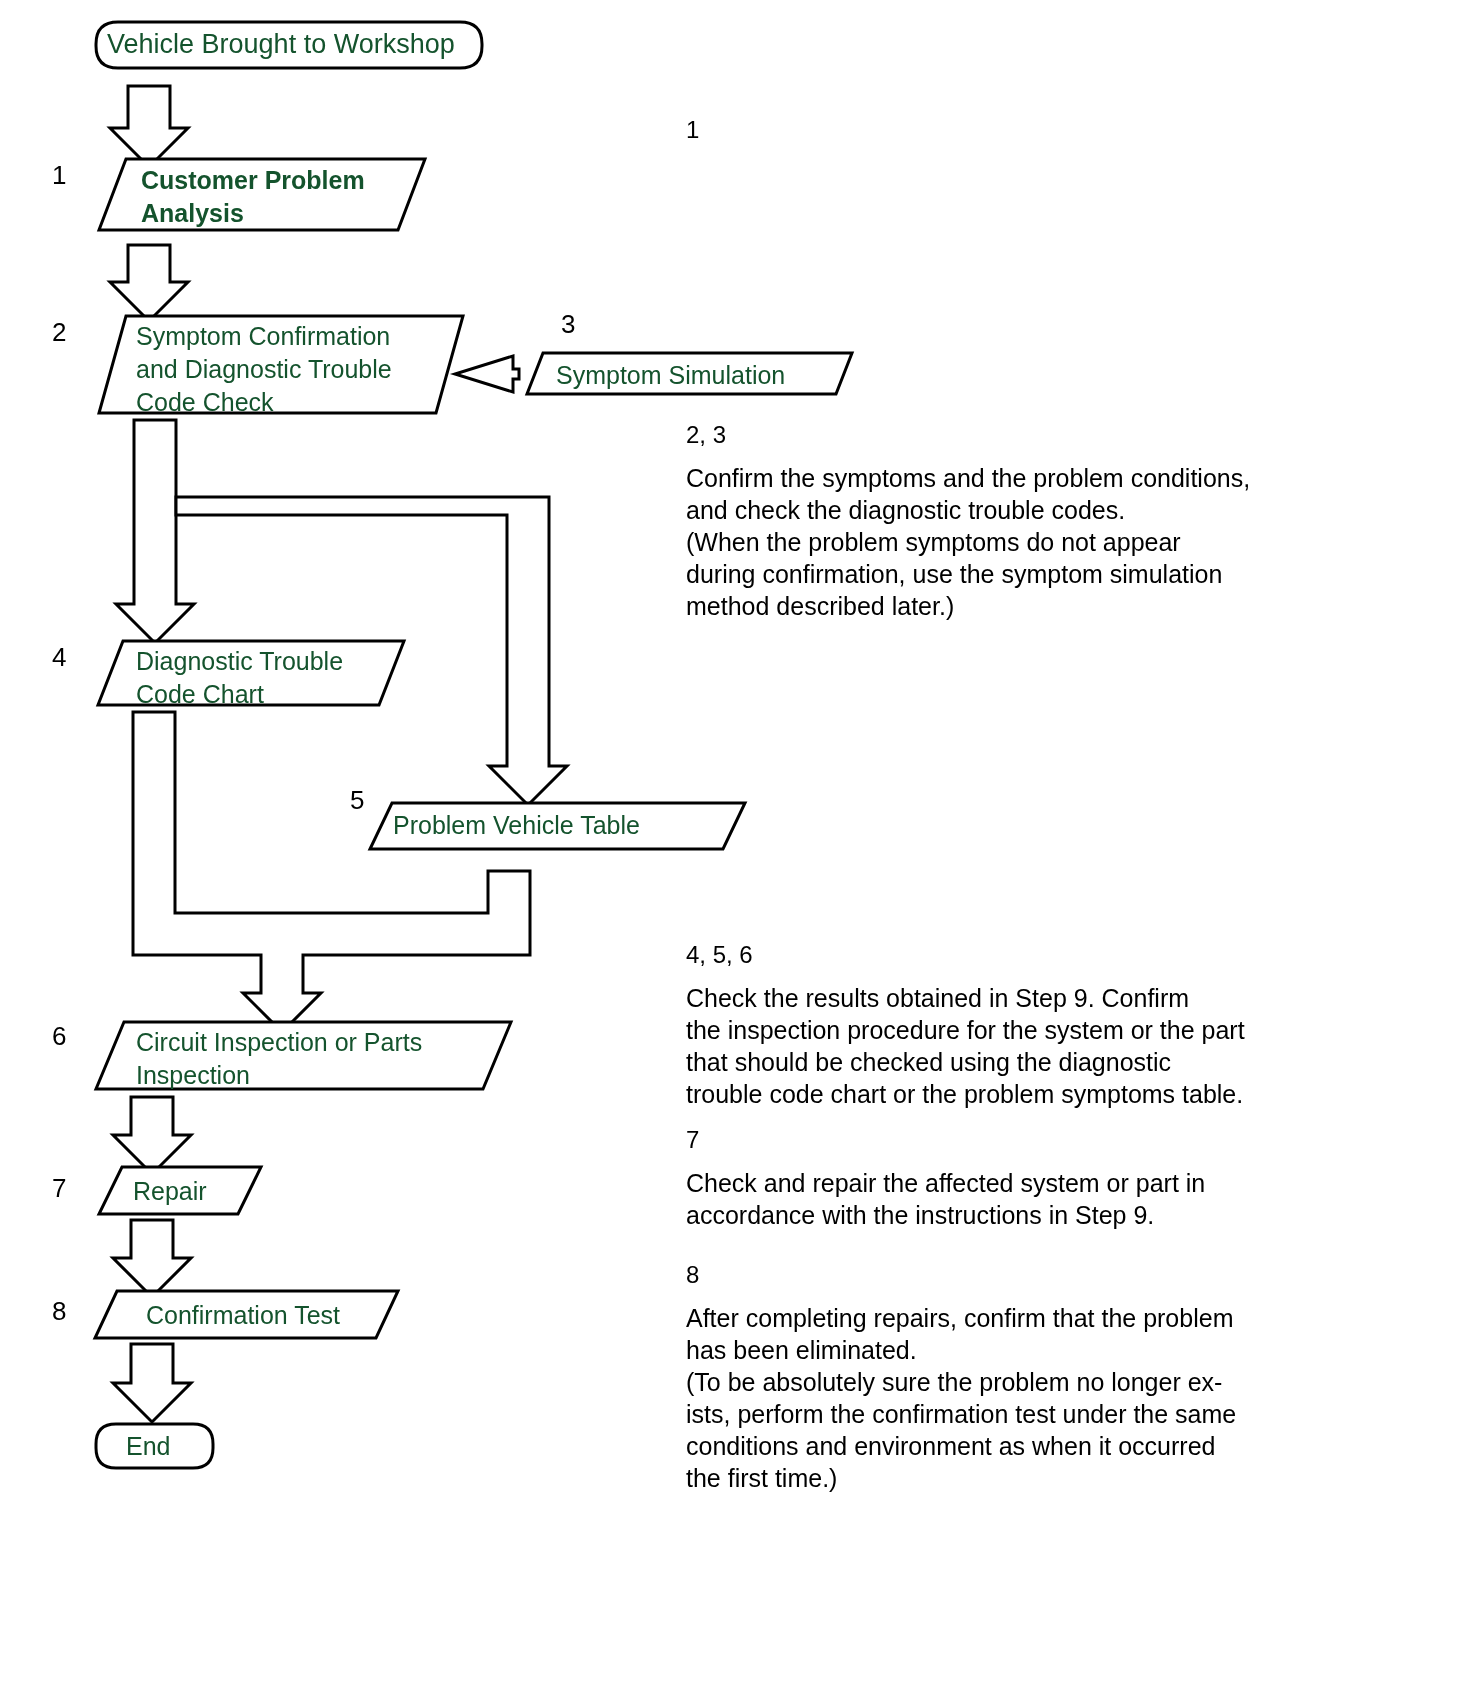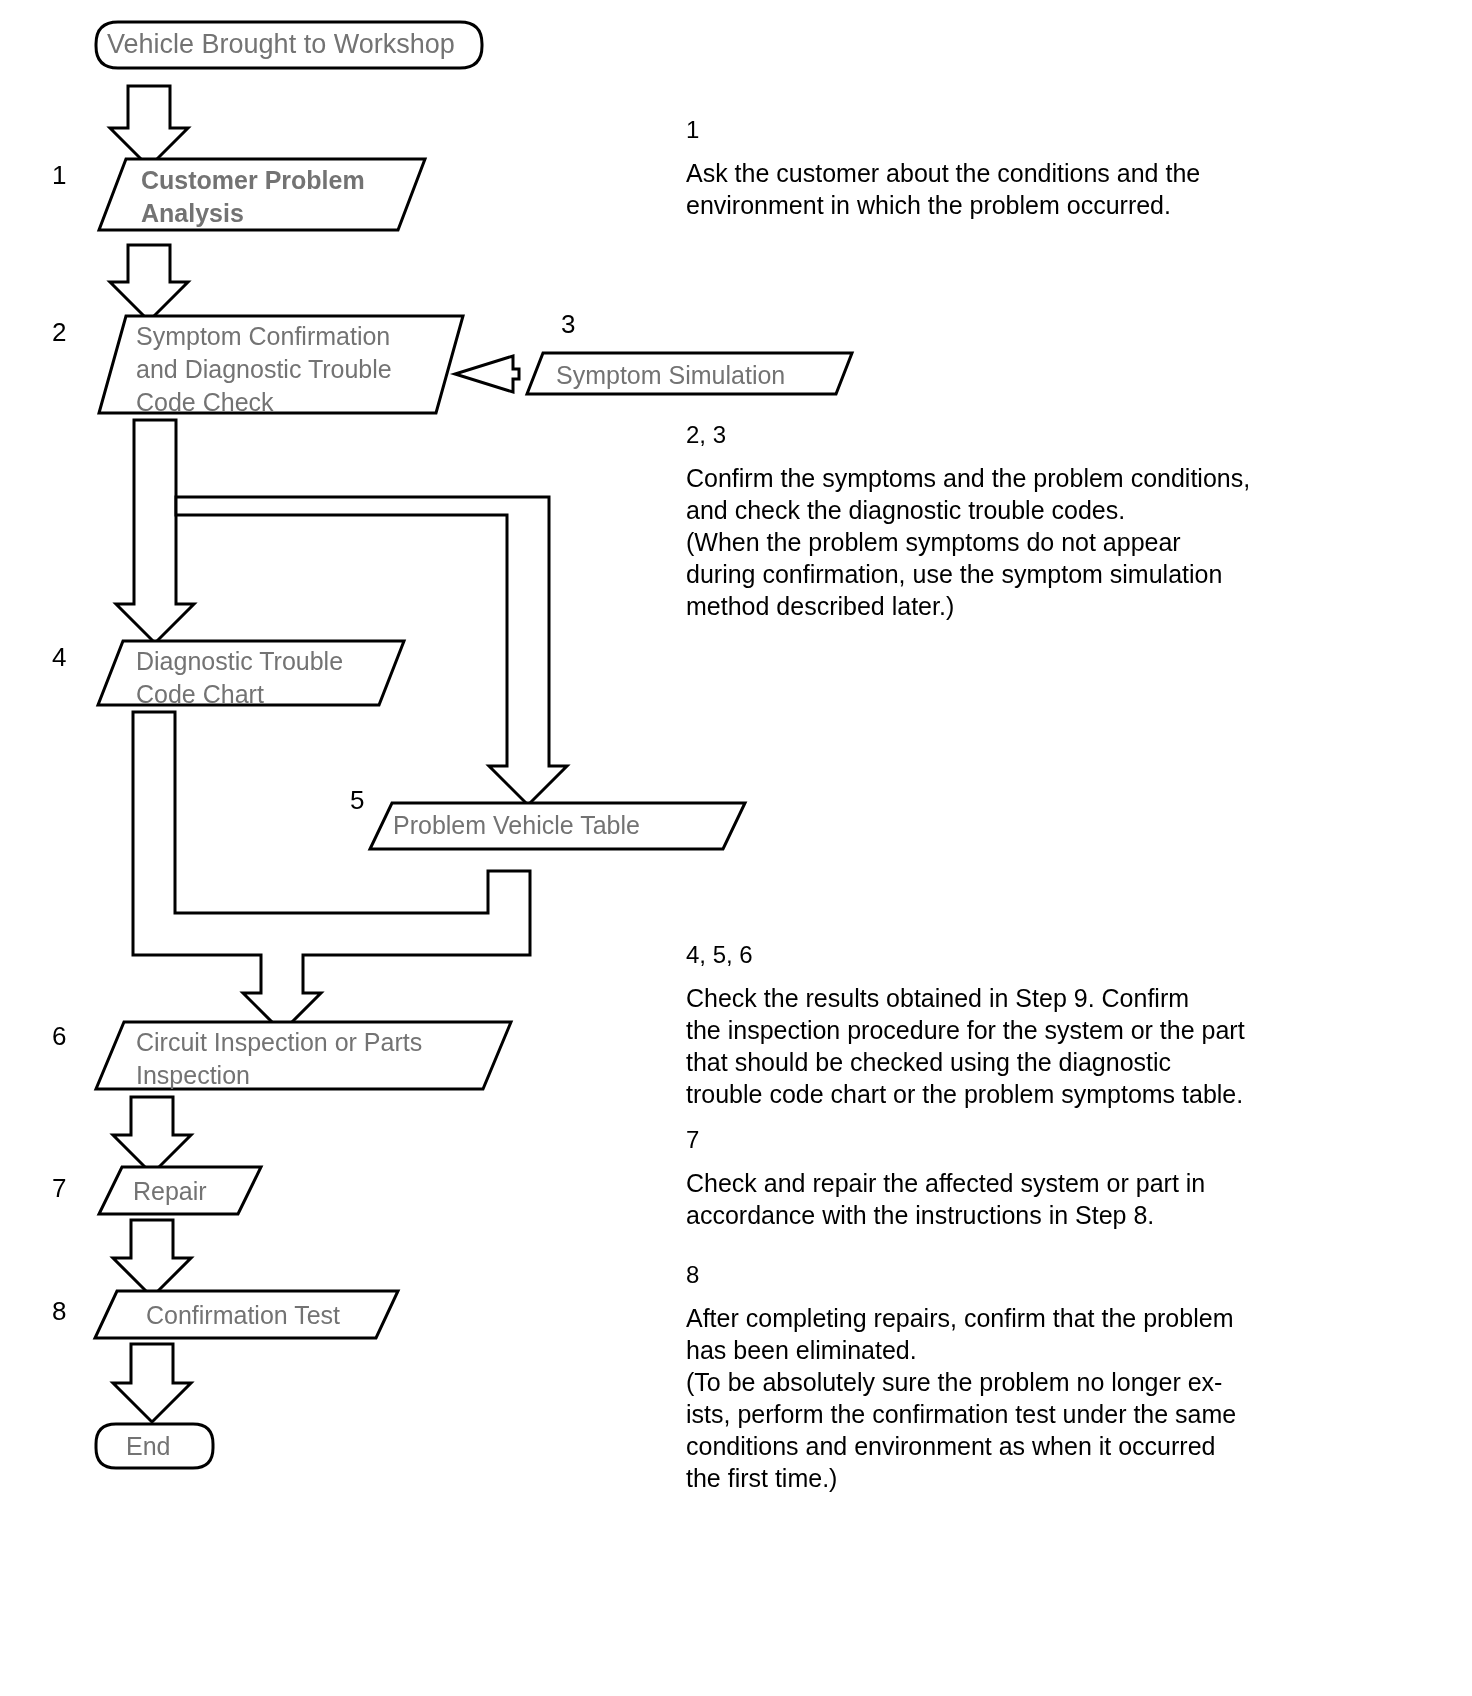--- a/index.html
+++ b/index.html
@@ -25,21 +25,21 @@
     position: absolute;
     left: 0; top: 0;
     width: 1472px;
     height: 1696px;
   }
   .shape-text {
     position: absolute;
     font-size: 25px;
     line-height: 33px;
     white-space: pre;
-    color: #737373;
+    color: #14532d;
   }
   .step-num {
     position: absolute;
     font-size: 26px;
     line-height: 28px;
     color: #000;
   }
   .desc-block {
     position: absolute;
     color: #000;
@@ -132,22 +132,20 @@
   <div class="step-num" style="left:52px; top:318px;">2</div>
   <div class="step-num" style="left:561px; top:310px;">3</div>
   <div class="step-num" style="left:52px; top:643px;">4</div>
   <div class="step-num" style="left:350px; top:786px;">5</div>
   <div class="step-num" style="left:52px; top:1022px;">6</div>
   <div class="step-num" style="left:52px; top:1174px;">7</div>
   <div class="step-num" style="left:52px; top:1297px;">8</div>
 
   <div class="desc-block" style="left:686px; top:115px; width:700px;">
     <div class="desc-num">1</div>
-    <div class="desc-body">Ask the customer about the conditions and the
-environment in which the problem occurred.</div>
   </div>
 
   <div class="desc-block" style="left:686px; top:420px; width:700px;">
     <div class="desc-num">2, 3</div>
     <div class="desc-body">Confirm the symptoms and the problem conditions,
 and check the diagnostic trouble codes.
 (When the problem symptoms do not appear
 during confirmation, use the symptom simulation
 method described later.)</div>
   </div>
@@ -156,21 +154,21 @@
     <div class="desc-num">4, 5, 6</div>
     <div class="desc-body">Check the results obtained in Step 9. Confirm
 the inspection procedure for the system or the part
 that should be checked using the diagnostic
 trouble code chart or the problem symptoms table.</div>
   </div>
 
   <div class="desc-block" style="left:686px; top:1125px; width:700px;">
     <div class="desc-num">7</div>
     <div class="desc-body">Check and repair the affected system or part in
-accordance with the instructions in Step 8.</div>
+accordance with the instructions in Step 9.</div>
   </div>
 
   <div class="desc-block" style="left:686px; top:1260px; width:710px;">
     <div class="desc-num">8</div>
     <div class="desc-body">After completing repairs, confirm that the problem
 has been eliminated.
 (To be absolutely sure the problem no longer ex-
 ists, perform the confirmation test under the same
 conditions and environment as when it occurred
 the first time.)</div>

